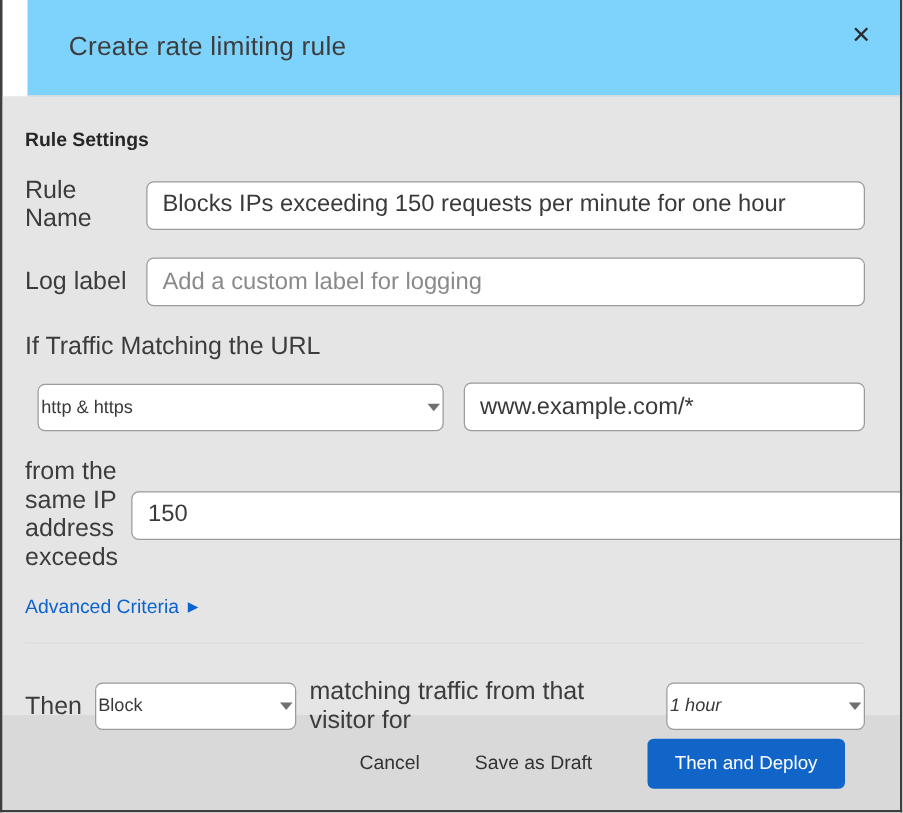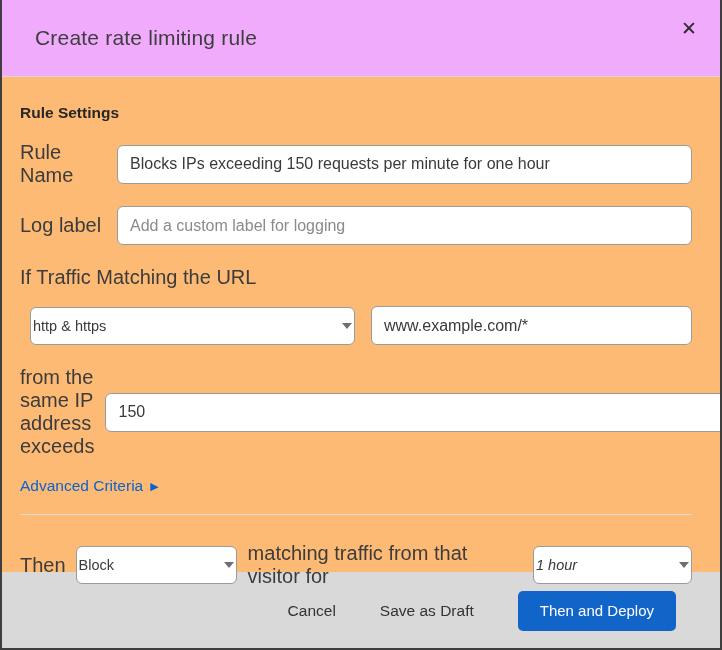--- a/index.html
+++ b/index.html
@@ -19,52 +19,52 @@
     position:absolute; top:0; left:70px; right:0; height:2px;
     background:#23262c;
   }
   .top-accent-strip{
     position:absolute; top:0; left:85px; width:173px; height:5px;
     background:#071a2b;
   }
 
   
   .header{
-    position:relative; height:77px; background:#f0abfc;
+    position:relative; height:77px; background:#7dd3fc;
     border-bottom:1px solid #d8d8d8;
-    display:flex; align-items:center;
+    display:flex; align-items:center;margin-left:20px;
   }
   .title{
     margin-left:33px; font-size:21px; font-weight:400; color:#3d3d3d;
     letter-spacing:.2px;
   }
   .close-btn{
     position:absolute; top:16px; right:18px;
     width:26px; height:26px; border:none; background:transparent;
     font-size:19px; line-height:26px; color:#2b2b2b; cursor:pointer;
     font-family:"Liberation Sans", sans-serif;
   }
 
   
   .body{
-    height:495px; background:#fdba74;
+    height:495px; background:#e5e5e5;
     padding:0 28px 0 18px;
   }
   .section-heading{
     padding-top:27px; font-size:15.5px; font-weight:700; color:#272727;
   }
   .row{ display:flex; align-items:center; }
   .label{ font-size:20px; color:#3c3c3c; }
 
   .field-row{ margin-top:19px; }
   .field-row .label{ width:97px; flex:none; }
 
   input[type="text"]{
     height:39px; border:1px solid #9b9b9b; border-radius:6px;
-    background:#fff; padding:0 12px; font-size:16px; color:#3a3a3a;
+    background:#fff; padding:0 12px; font-size:19px; color:#3a3a3a;
     font-family:"Liberation Sans", sans-serif; outline:none; width:100%;
   }
   input[type="text"]::placeholder{ color:#8a8a8a; }
   .grow{ flex:1; }
 
   .match-label{ margin-top:21px; }
   .match-row{ margin-top:17px; margin-left:10px; gap:16px; }
 
   .select{
     height:38px; border:1px solid #9b9b9b; border-radius:6px;

